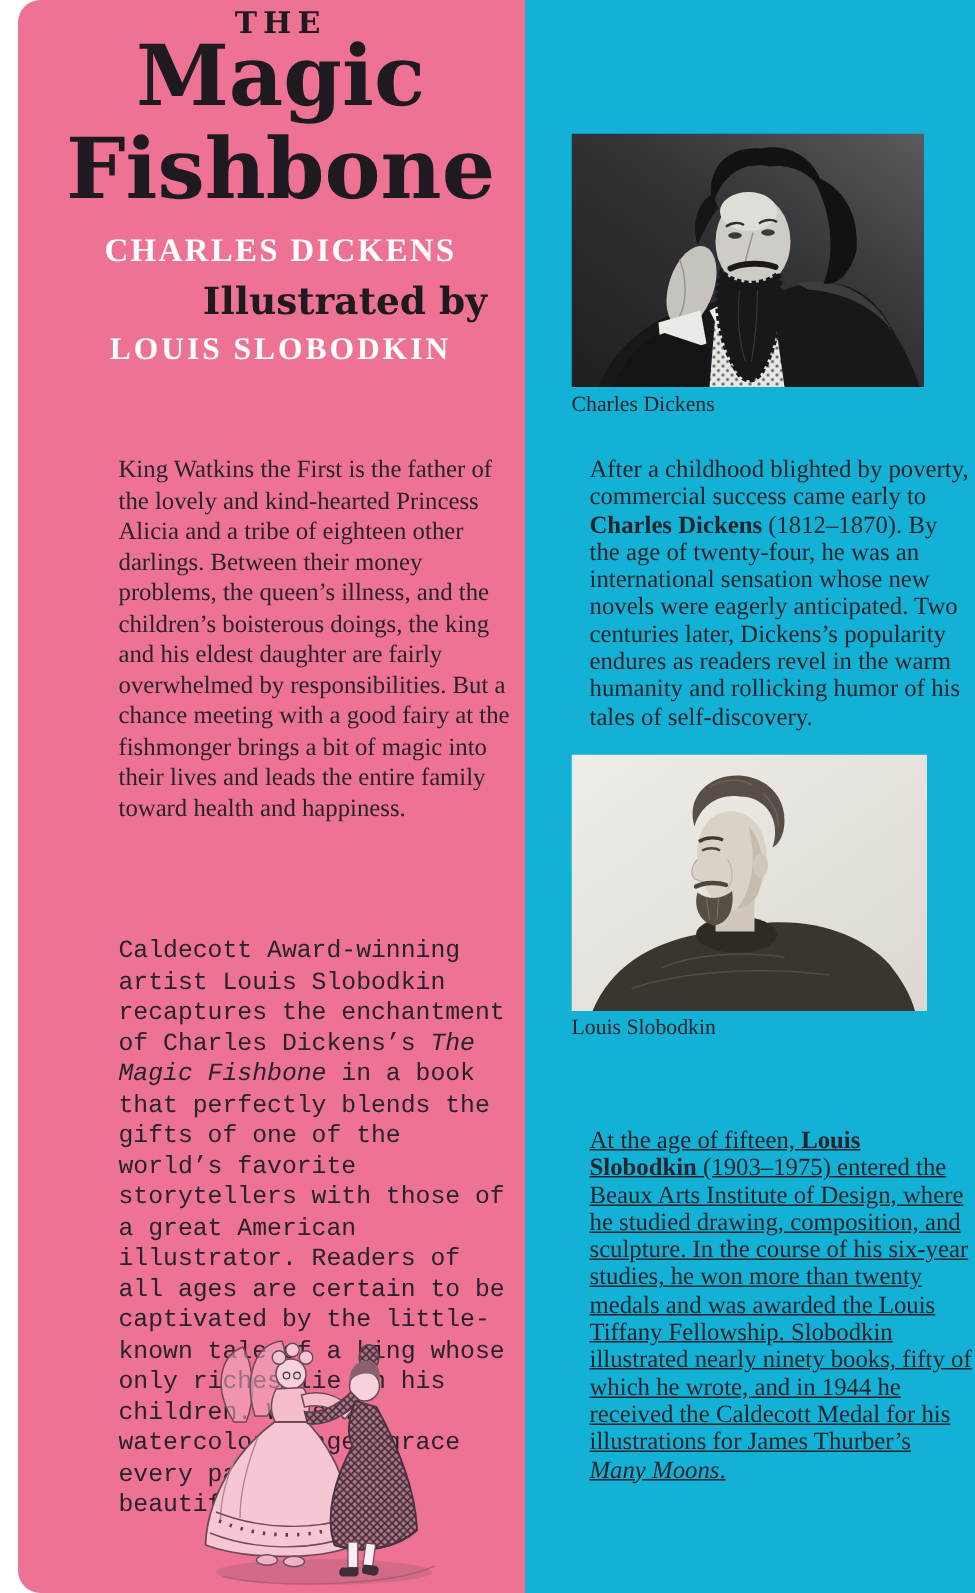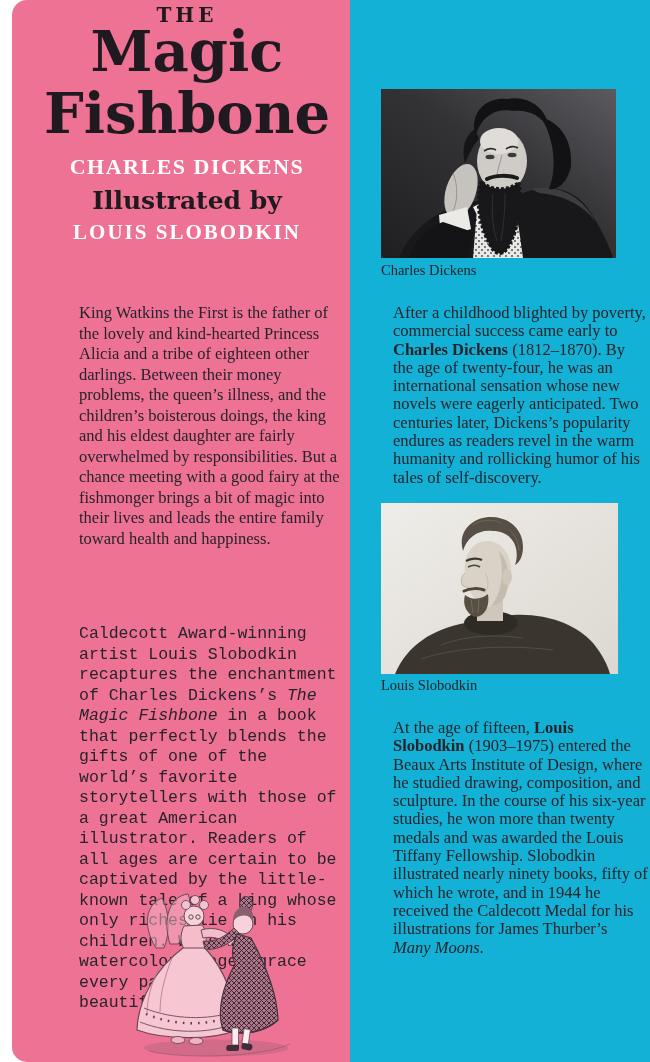--- a/index.html
+++ b/index.html
@@ -12,31 +12,31 @@
   .flap-left{left:12px;width:396px;background:var(--left-background,#ee7294);border-radius:15px;}
   .flap-right{left:350px;width:300px;background:var(--right-background,#12b1d5);}
 
   
   .tcenter{position:absolute;left:0;width:350px;text-align:center;margin:0;color:var(--title-ink,#1e1a20);}
   .series-word{top:5px;font:normal 20px/1 "DejaVu Serif",serif;letter-spacing:4px;font-weight:bold;}
   .title-line{font:bold 56px/1 "DejaVu Serif",serif;letter-spacing:0px;}
   .title1{top:23px;}
   .title2{top:85px;}
   .author-name{top:156px;font:bold 22px/1 "Liberation Serif",serif;letter-spacing:1.5px;color:var(--light-text,#fff);}
-  .illus-by{top:188px;font:normal 25px/1 "DejaVu Serif",serif;font-weight:bold;}
+  .illus-by{top:188px;font:normal 25px/1 "DejaVu Serif",serif;font-weight:bold;padding-left:43px;}
   .illustrator-name{top:222px;font:bold 21px/1 "Liberation Serif",serif;letter-spacing:2px;color:var(--light-text,#fff);}
 
   
   .body{position:absolute;margin:12px;color:var(--body-ink,#26232b);text-align:left;}
   .syn{left:55px;width:266px;font-size:16.5px;line-height:20.5px;}
   .para1{top:291px;}
   .para2{top:612px;font-family:Liberation Mono, monospace;}
   .bio{left:31px;width:256px;font-size:16.5px;line-height:18.3px;}
   .bio1{top:292px;font-family:Liberation Serif, serif;}
-  .bio2{top:707px;}
+  .bio2{top:739px;text-decoration:underline;}
   .body i{font-style:italic;}
   .body b{font-weight:bold;}
 
   
   .photo{position:absolute;display:block;}
   .photo-dickens{left:31px;top:89px;width:235px;height:169px;}
   .photo-slobodkin{left:31px;top:503px;width:237px;height:171px;}
   .caption{position:absolute;left:31px;margin:0;font-size:14.5px;line-height:1;color:var(--body-ink,#26232b);}
   .cap1{top:263px;}
   .cap2{top:678px;}

